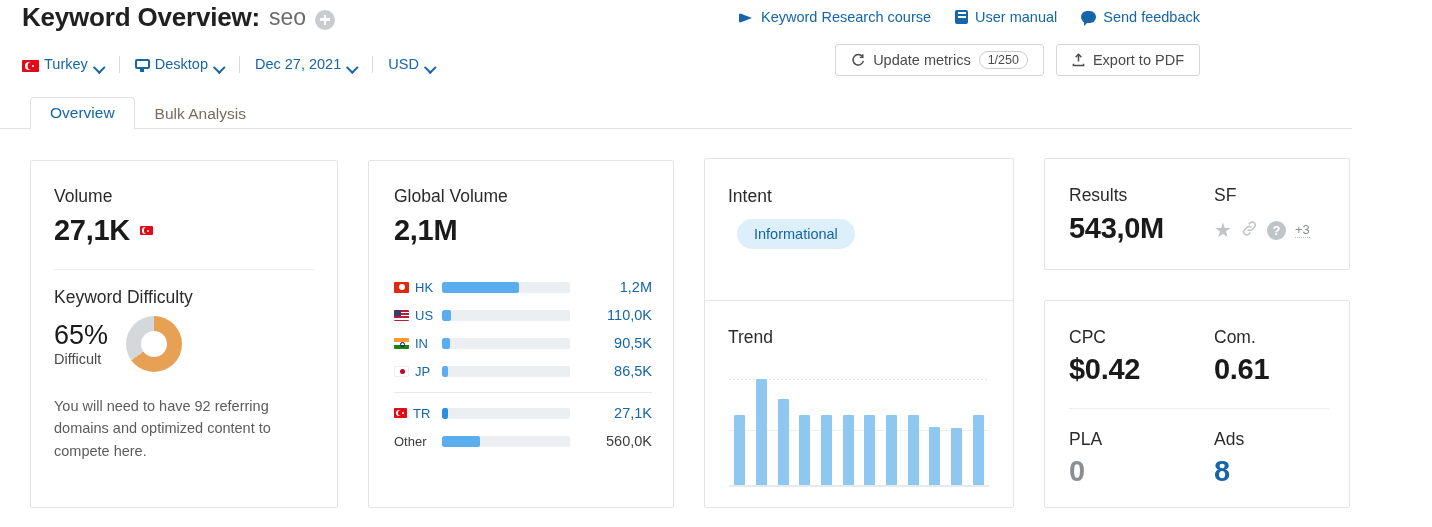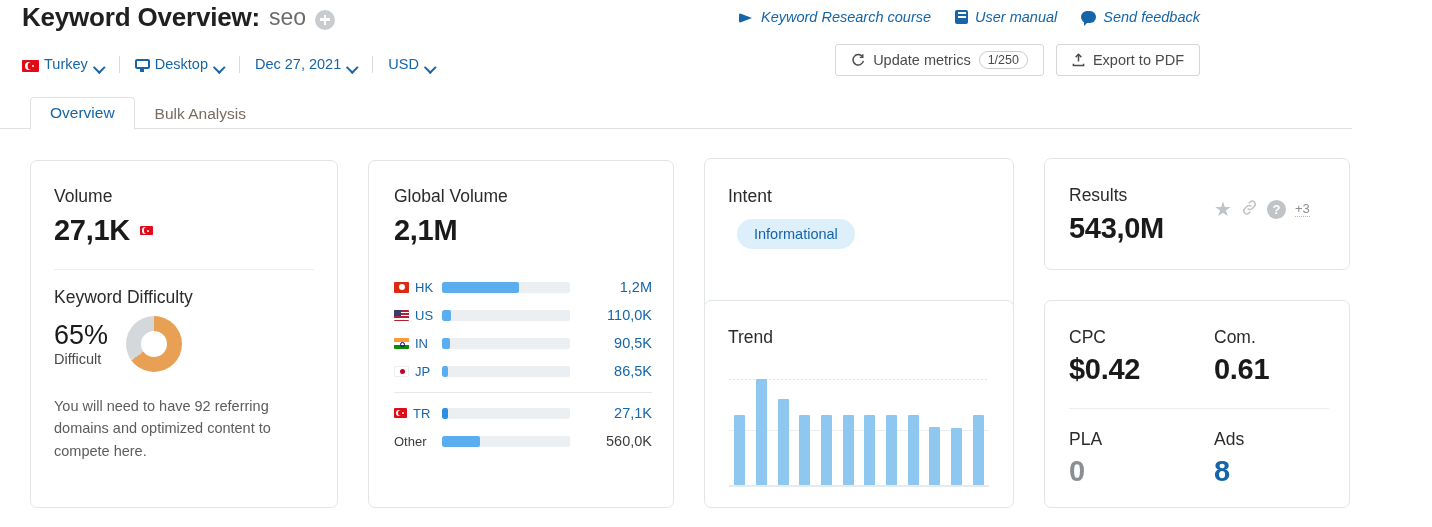--- a/index.html
+++ b/index.html
@@ -50,21 +50,21 @@
   }
   .flag-tr-sm { width: 13px; height: 9.5px; }
   .flag-tr-sm::before { left: 2px; top: 1.5px; width: 6.5px; height: 6.5px; box-shadow: inset 2px 0 0 0 #fff; }
   .flag-tr-sm::after { left: 7.5px; top: 4px; width: 2px; height: 2px; }
 
   .monitor-icon { width: 15px; height: 13px; position: relative; display:inline-block; flex:none; }
   .monitor-icon .scr { position: absolute; left: 0; top: 0; width: 15px; height: 10px; border: 2px solid #1565a8; border-radius: 2px; }
   .monitor-icon .stand { position: absolute; left: 5.5px; top: 10px; width: 4px; height: 3px; background: #1565a8; }
 
   
-  .toplinks { position: absolute; right: 80px; top: 9px; display: flex; align-items: center; gap: 24px; font-style: italic; }
+  .toplinks { position: absolute; right: 80px; top: 9px; display: flex; align-items: center; gap: 24px; }
   .tlink { display: flex; align-items: center; gap: 7px; color: #1565a8; font-size: 14.5px; cursor: pointer; white-space: nowrap; }
   .ico-cap { width: 15px; height: 12px; position: relative; flex:none; }
   .ico-cap::before {
     content:""; position:absolute; left:0; top:2px; width:0; height:0;
     border-left: 13px solid #1565a8; border-top: 5px solid transparent; border-bottom: 5px solid transparent;
     border-radius: 2px;
   }
   .ico-book { width: 13px; height: 14px; background: #1565a8; border-radius: 2px; position: relative; flex:none; }
   .ico-book::before { content:""; position:absolute; left:2.5px; top:2px; width:8px; height:2px; background:#fff; }
   .ico-book::after { content:""; position:absolute; left:2.5px; top:6px; width:8px; height:2px; background:#fff; }
@@ -92,21 +92,21 @@
     border: 1px solid transparent; border-bottom: none; position: relative; top: 1px;
     border-radius: 4px 4px 0 0; color: #7a6b5d;
   }
   .tab.active {
     color: #1565a8; background: #ffffff;
     border-color: #dfe2e5; border-bottom: 1px solid #ffffff;
   }
   .tabline { position: absolute; left: 0; top: 31px; width: 1352px; height: 1px; background: #dfe2e5; }
 
   
-  .card { position: absolute; background: #ffffff; border: 1px solid #e2e5e7; border-radius: 7px; }
+  .card { position: absolute; background: #ffffff; border: 1px solid #e2e5e7; border-radius: 2px; }
   .card-title { font-size: 17.5px; color: #2b2b2b; font-weight: normal; }
   .big-num { font-size: 29px; font-weight: bold; color: #1a1a1a; letter-spacing: -0.3px; }
 
   
   #card-volume { left: 30px; top: 160px; width: 308px; height: 348px; }
   .vol-label { position: absolute; left: 23px; top: 25px; }
   .vol-value { position: absolute; left: 23px; top: 53px; display: flex; align-items: center; gap: 10px; }
   .vol-div { position: absolute; left: 23px; top: 108px; width: 260px; height: 1px; background: #eceff1; }
   .kd-label { position: absolute; left: 23px; top: 126px; }
   .kd-row { position: absolute; left: 23px; top: 155px; display: flex; align-items: center; gap: 18px; }
@@ -425,20 +425,21 @@
     </div>
   </div>
 
   <div class="card" id="card-results">
     <div class="rs-grid">
       <div class="rs-col">
         <div class="rs-head">Results</div>
         <div class="rs-val">543,0M</div>
       </div>
       <div class="rs-col">
+        <div class="rs-head">SF</div>
         <div class="sf-icons">
           <span class="sf-star">★</span>
           <span class="sf-link">
             <svg width="17" height="15" viewBox="0 0 18 16">
                 <path d="M7 9a3.2 3.2 0 0 0 4.6.3l2.6-2.6A3.2 3.2 0 0 0 9.6 2.2L8.2 3.6" fill="none" stroke="#c0c4c7" stroke-width="1.7"></path>
                 <path d="M11 7a3.2 3.2 0 0 0-4.6-.3L3.8 9.3A3.2 3.2 0 0 0 8.4 13.8l1.4-1.4" fill="none" stroke="#c0c4c7" stroke-width="1.7"></path>
               </svg>
           </span>
           <span class="sf-q">?</span>
           <span class="sf-more">+3</span>

